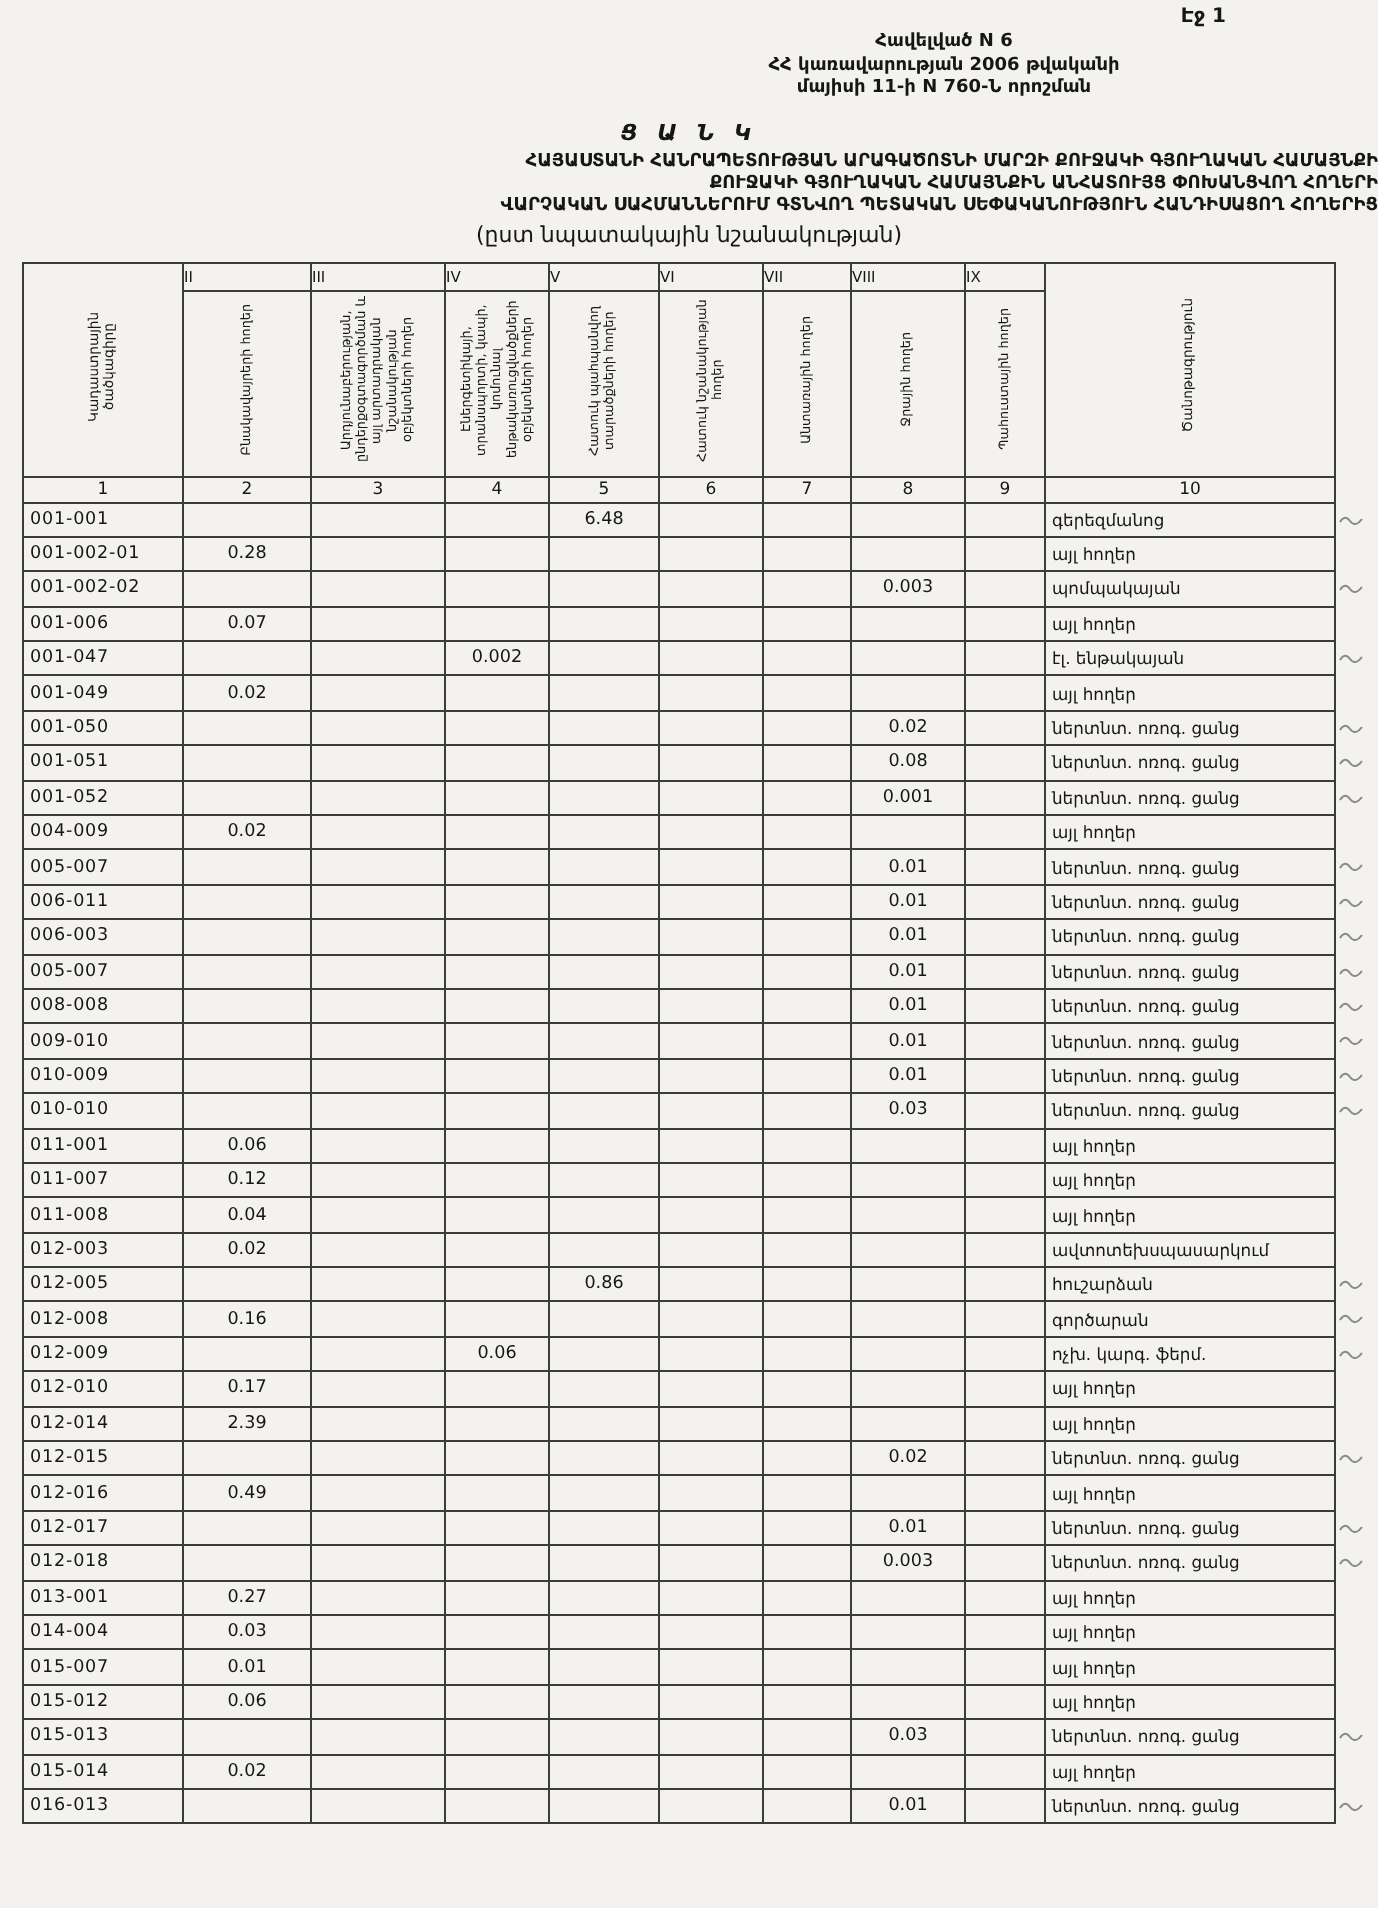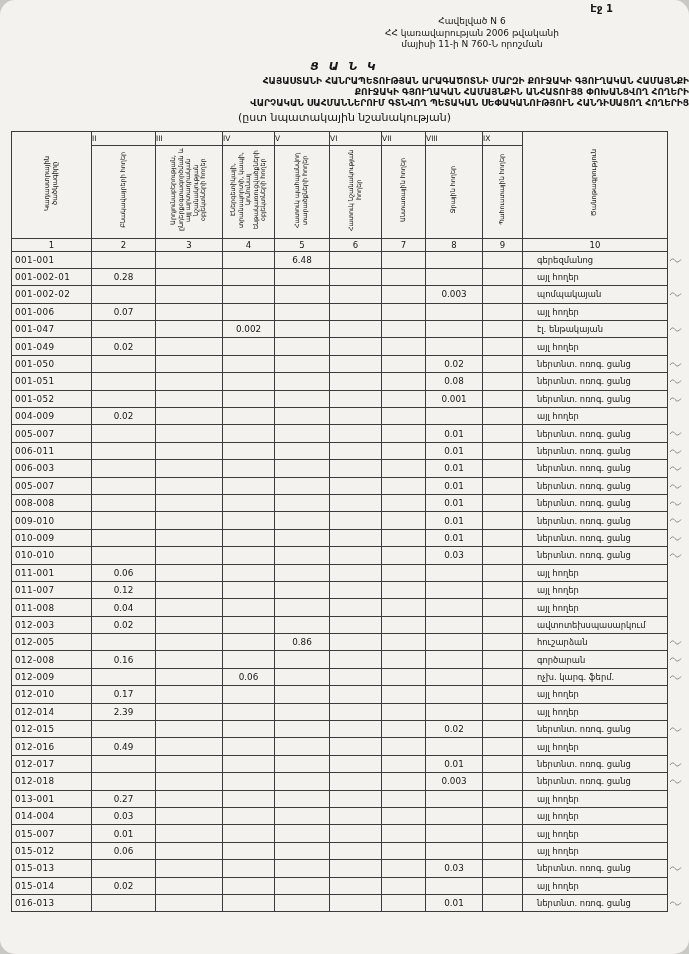--- a/index.html
+++ b/index.html
@@ -1,35 +1,35 @@
 <!DOCTYPE html>
 <html><head>
 <meta charset="utf-8">
 <style>
   html,body{margin:0;padding:0;}
   body{background:#c8c8c4;font-family:"DejaVu Sans",sans-serif;color:#161616;}
-  .page{width:689px;height:954px;background:#f3f2ee;position:relative;overflow:hidden;box-sizing:border-box;border-radius:15px;}
+  .page{width:689px;height:954px;background:#f3f2ee;position:relative;overflow:hidden;box-sizing:border-box;}
   .page-label{position:absolute;top:3px;right:76px;font-size:10px;font-weight:bold;}
-  .annex{margin:16px 52px 0 auto;width:330px;text-align:center;font-size:9px;font-weight:normal;line-height:11.5px;}
+  .annex{margin:16px 52px 0 auto;width:330px;text-align:center;font-size:9px;font-weight:bold;line-height:11.5px;}
   .doc-title{text-align:center;font-weight:bold;font-size:11px;letter-spacing:3px;margin-top:9px;font-style:italic;}
   .subtitle-line{text-align:right;font-weight:bold;font-size:9px;line-height:11px;}
   .subtitle-block{margin-top:3px;}
   .subnote{text-align:center;font-size:11px;margin-top:2px;}
   table{border-collapse:collapse;margin:7px 0 0 11px;table-layout:fixed;}
   th,td{border:1px solid #3c3c3c;padding:0;font-weight:normal;overflow:hidden;}
   .vcell{vertical-align:middle;text-align:center;}
   .vtext{display:inline-block;writing-mode:vertical-rl;transform:rotate(180deg);font-size:6.4px;line-height:7.6px;max-height:88px;white-space:normal;text-align:center;}
   .tallcell .vtext{max-height:100px;font-size:6.8px;}
   .roman-cell{height:13px;font-size:7.5px;text-align:left;vertical-align:middle;}
   #rotated-row th{height:92px;}
   .numcell{height:12px;font-size:8.5px;text-align:center;vertical-align:middle;}
   tbody td{height:16.4px;font-size:8.8px;vertical-align:middle;}
   .code-cell{text-align:left;padding-left:3px;letter-spacing:0.4px;}
   .val-cell{text-align:center;}
-  .note-cell{text-align:left;padding-left:14px;font-size:8.4px;white-space:nowrap;position:relative;overflow:visible;}
+  .note-cell{text-align:left;padding-left:3px;font-size:8.4px;white-space:nowrap;position:relative;overflow:visible;}
   .margin-mark{position:absolute;right:-15px;top:4px;width:13px;height:8px;}
   .margin-mark path{stroke:#8a8a86;stroke-width:1;fill:none;}
 </style>
 </head>
 <body>
 
 <div class="page">
 
   <div class="page-label">Էջ 1</div>
 

